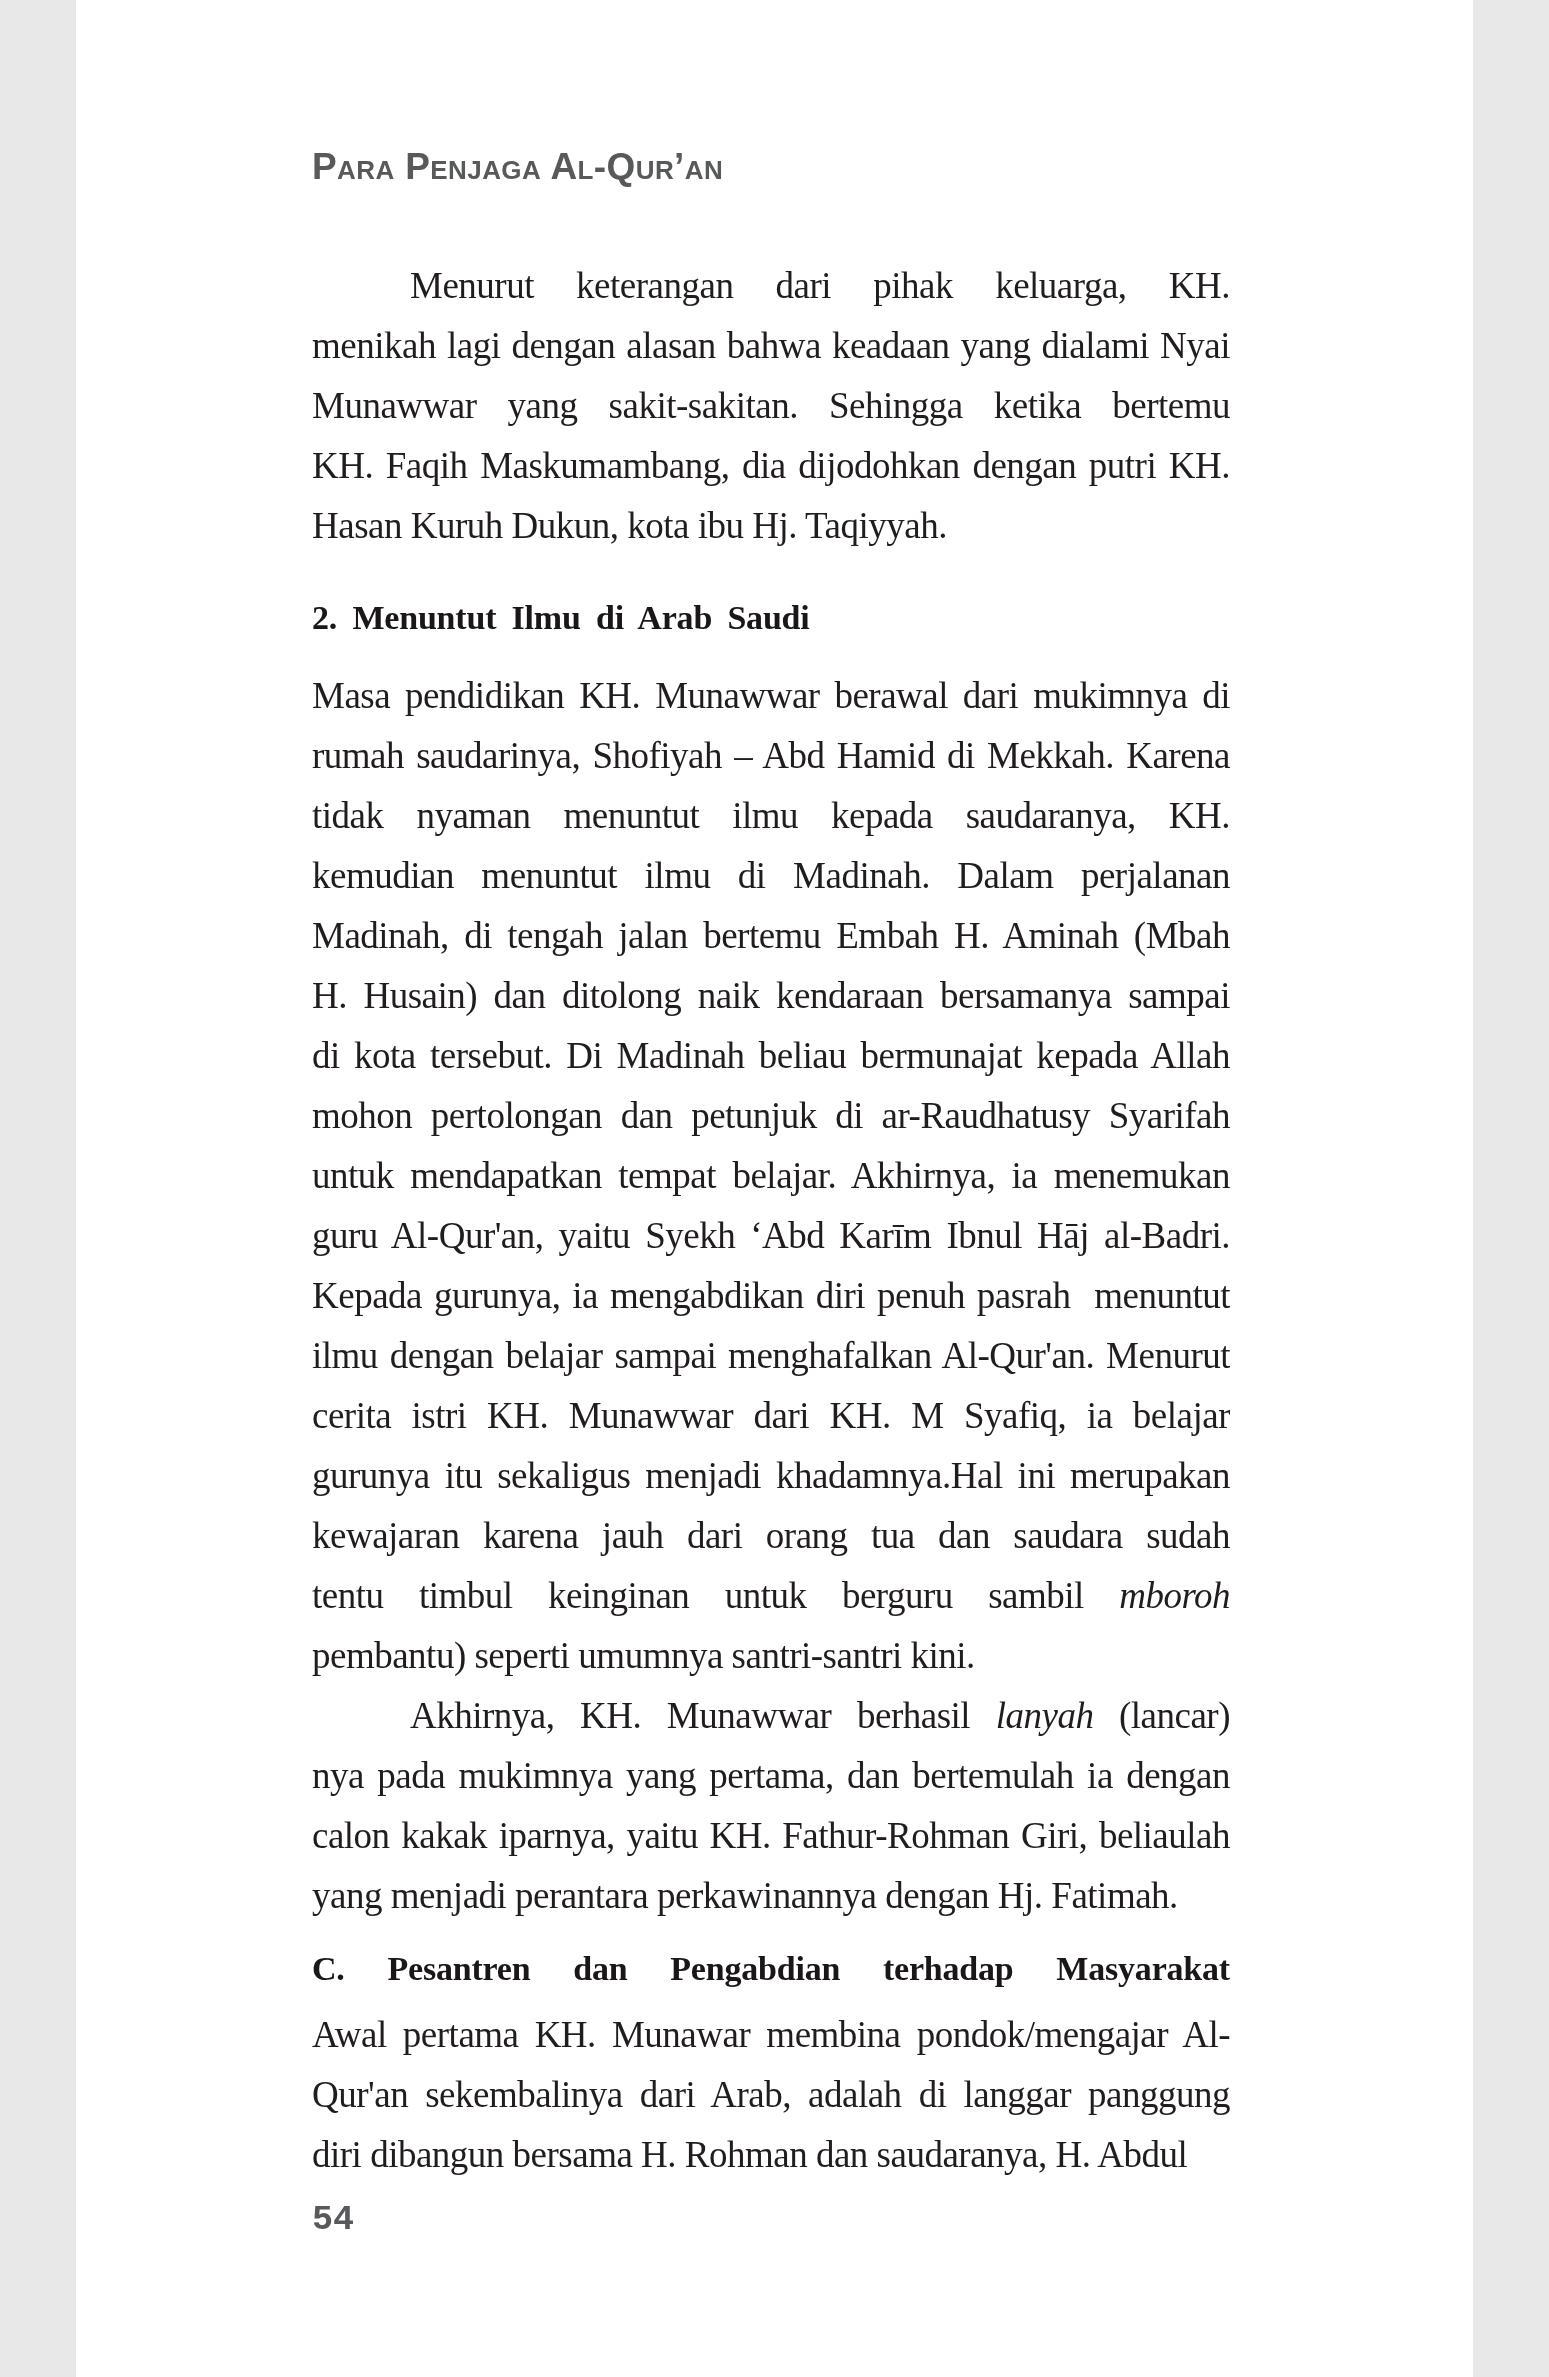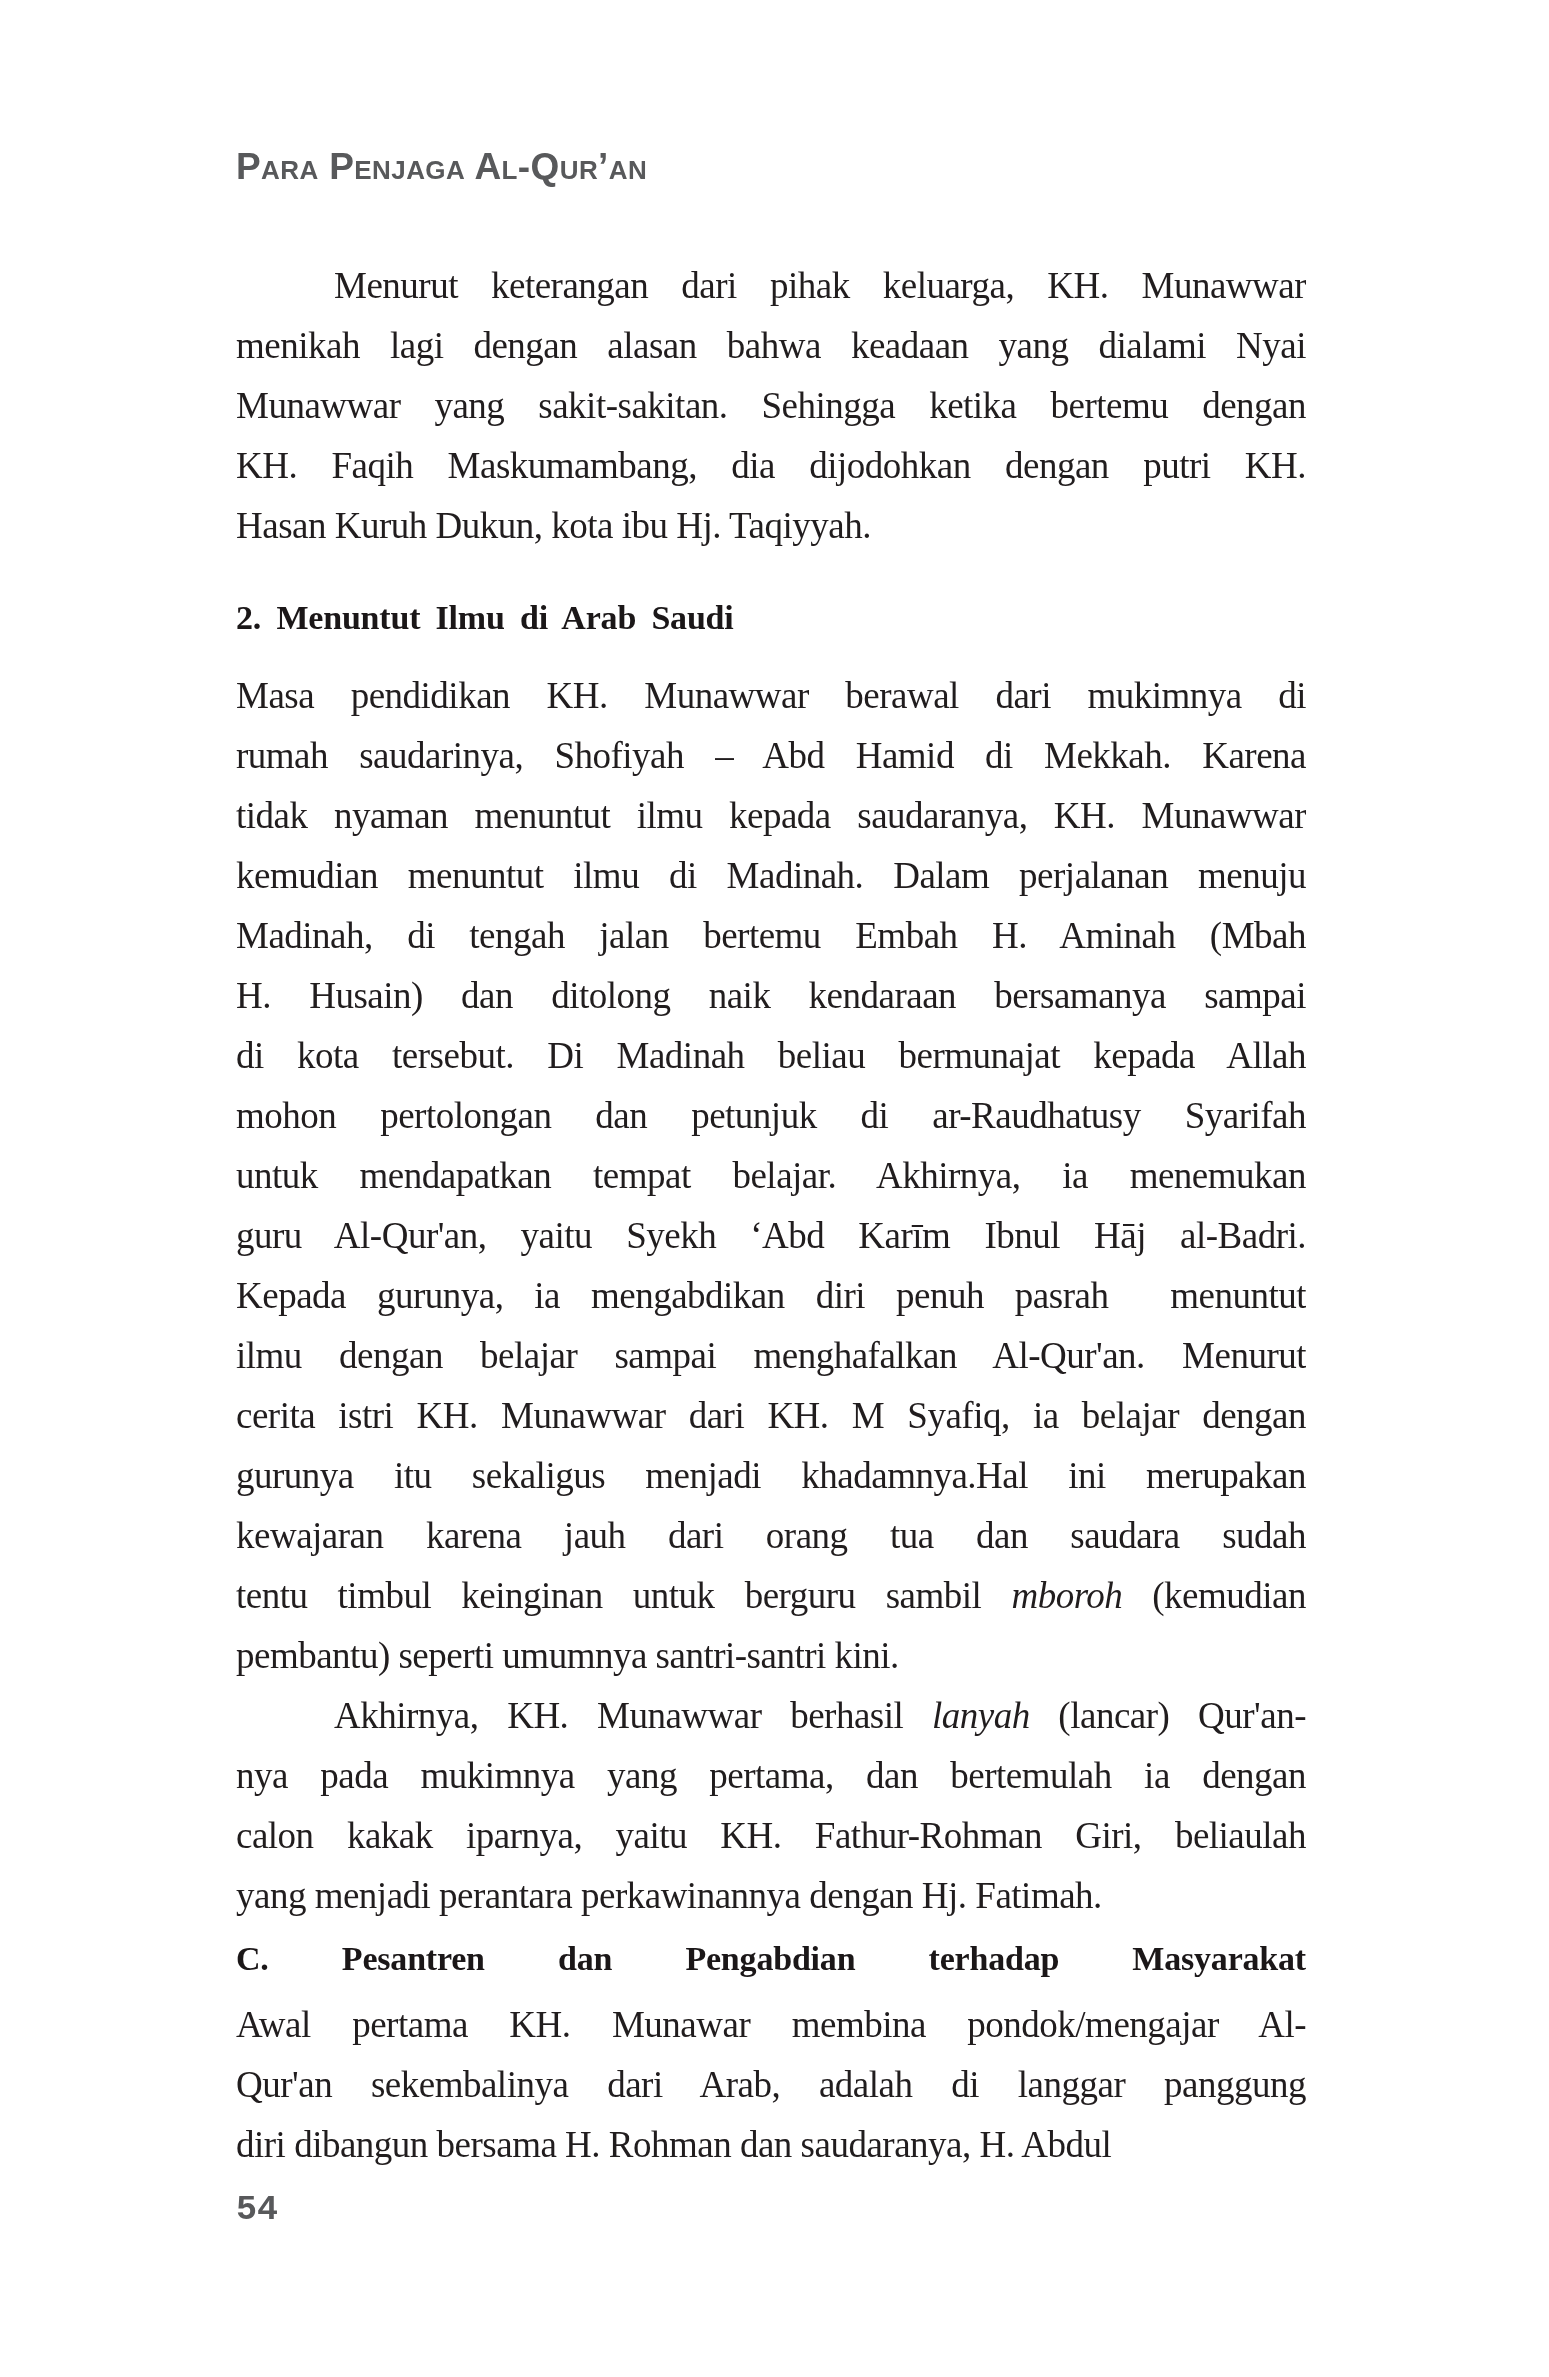--- a/index.html
+++ b/index.html
@@ -1,18 +1,18 @@
 <!DOCTYPE html>
 <html style="font-size:14px"><head>
 <meta charset="utf-8">
 <style>
   html,body { margin:0; padding:0; background:#e8e8e8; }
   .page {
     position: relative;
-    width: 1549px; height: 2377px;
+    width: 1397px; height: 2377px;
     margin: 0 auto;
     background: #ffffff;
     box-sizing: border-box;
     padding: 147px 243px 0 236px;
     color: #211d1e;
     font-family: "Liberation Serif", serif;
   }
   .running-header {
     font-family: "Liberation Sans", sans-serif;
     font-variant: small-caps;
@@ -39,21 +39,21 @@
   .em { font-style: italic; }
   .sec-heading {
     margin: 0;
     font-weight: 700;
     font-size: 34px;
     line-height: 54px;
     letter-spacing: -0.2px;
     color: #1b1718;
   }
   .heading-2 { margin-top: 35px; margin-bottom: 21px; word-spacing: 7px; }
-  .heading-c { margin-top: 6px; margin-bottom: 8.8px; text-align: justify; text-align-last: justify; }
+  .heading-c { margin-top: 16px; margin-bottom: 8.8px; text-align: justify; text-align-last: justify; }
   .page-number {
     font-family: Liberation Mono, monospace;
     font-weight: 700;
     font-size: 35px;
     line-height: 39px;
     color: #58595b;
     margin-top: 15.8px;
   }
 </style>
 </head>

